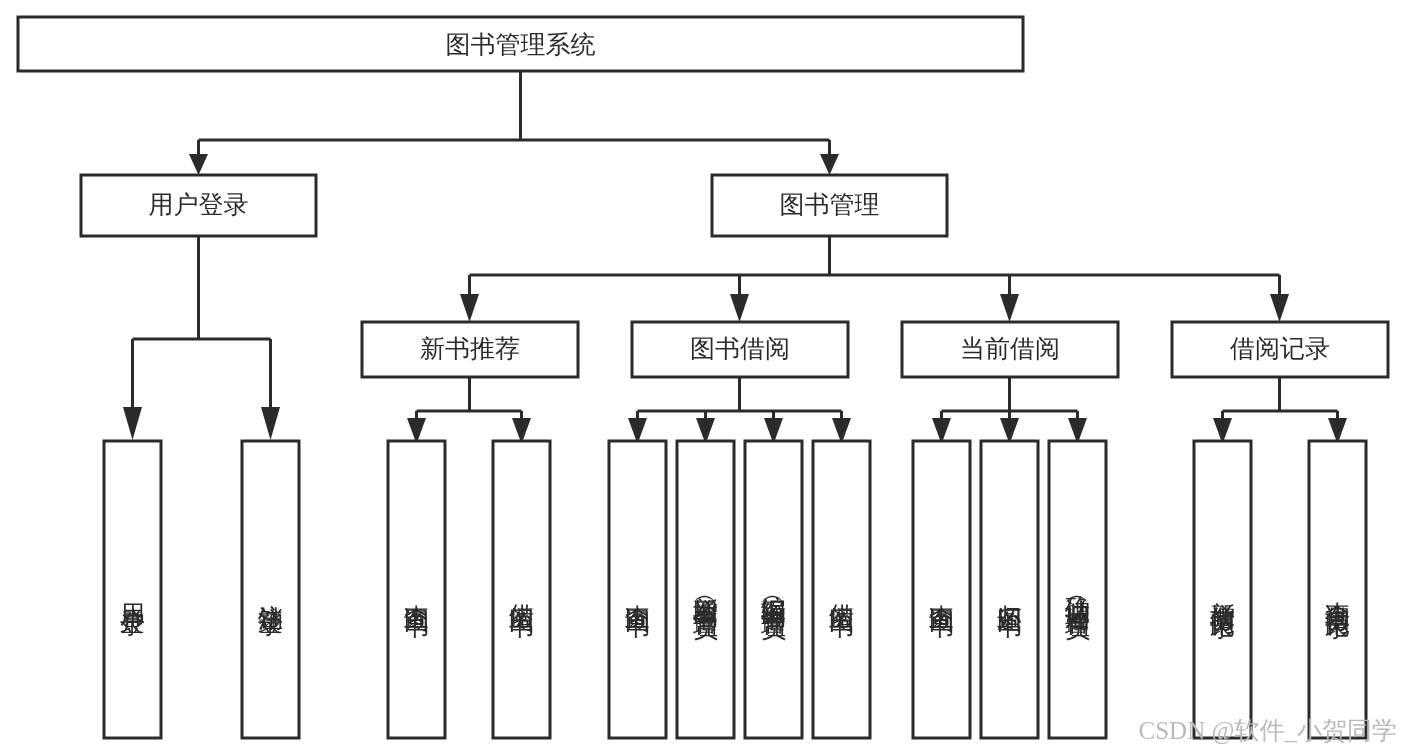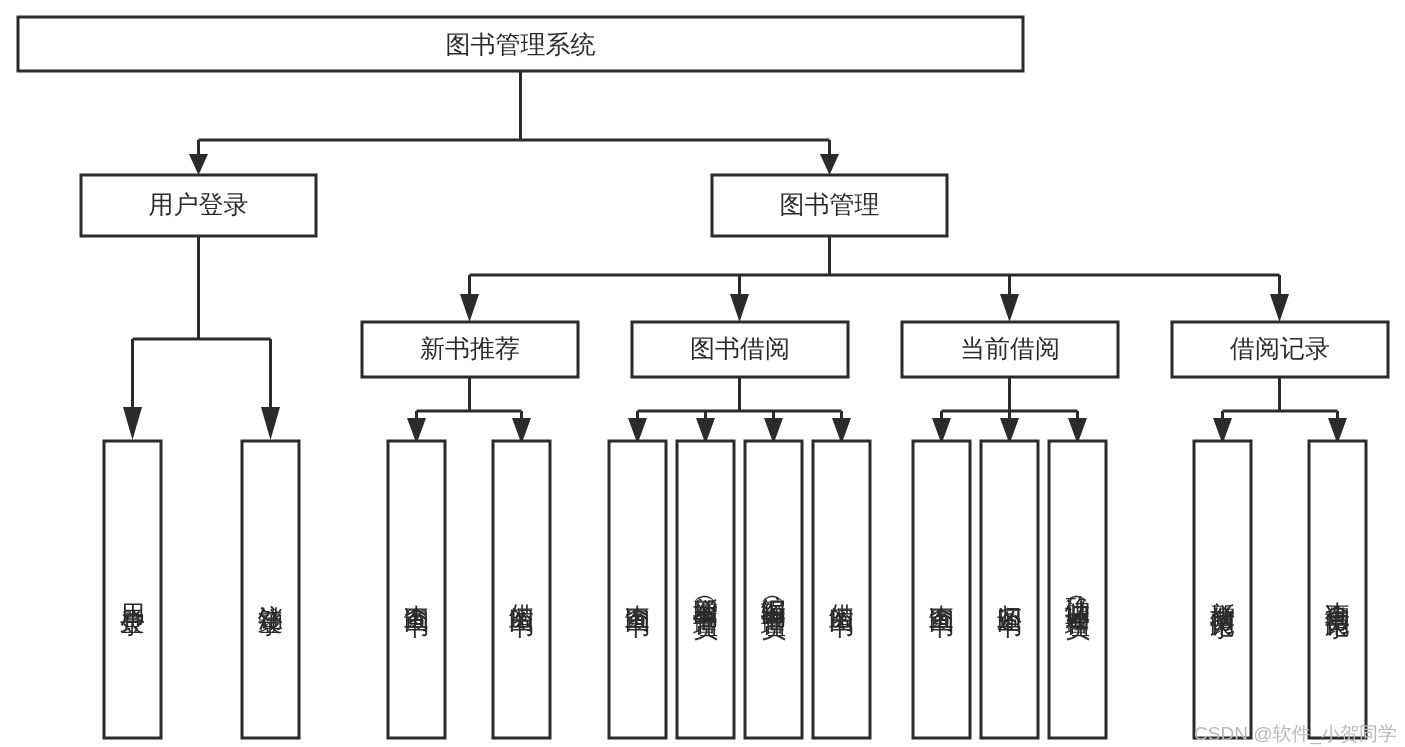--- a/index.html
+++ b/index.html
@@ -58,22 +58,22 @@
     line-height: 1.0;
     color: #2b2b2b;
     letter-spacing: 3px;
     white-space: nowrap;
     text-align: center;
   }
   .watermark {
     position: absolute;
     right: 8px;
     bottom: 4px;
-    font-family: Liberation Sans, sans-serif;
-    font-size: 19px;
+    font-family: Liberation Serif, serif;
+    font-size: 25px;
     color: #b9b9b9;
     white-space: nowrap;
     pointer-events: none;
   }
 </style>
 </head>
 <body>
 
 <div id="diagram-root">
 

